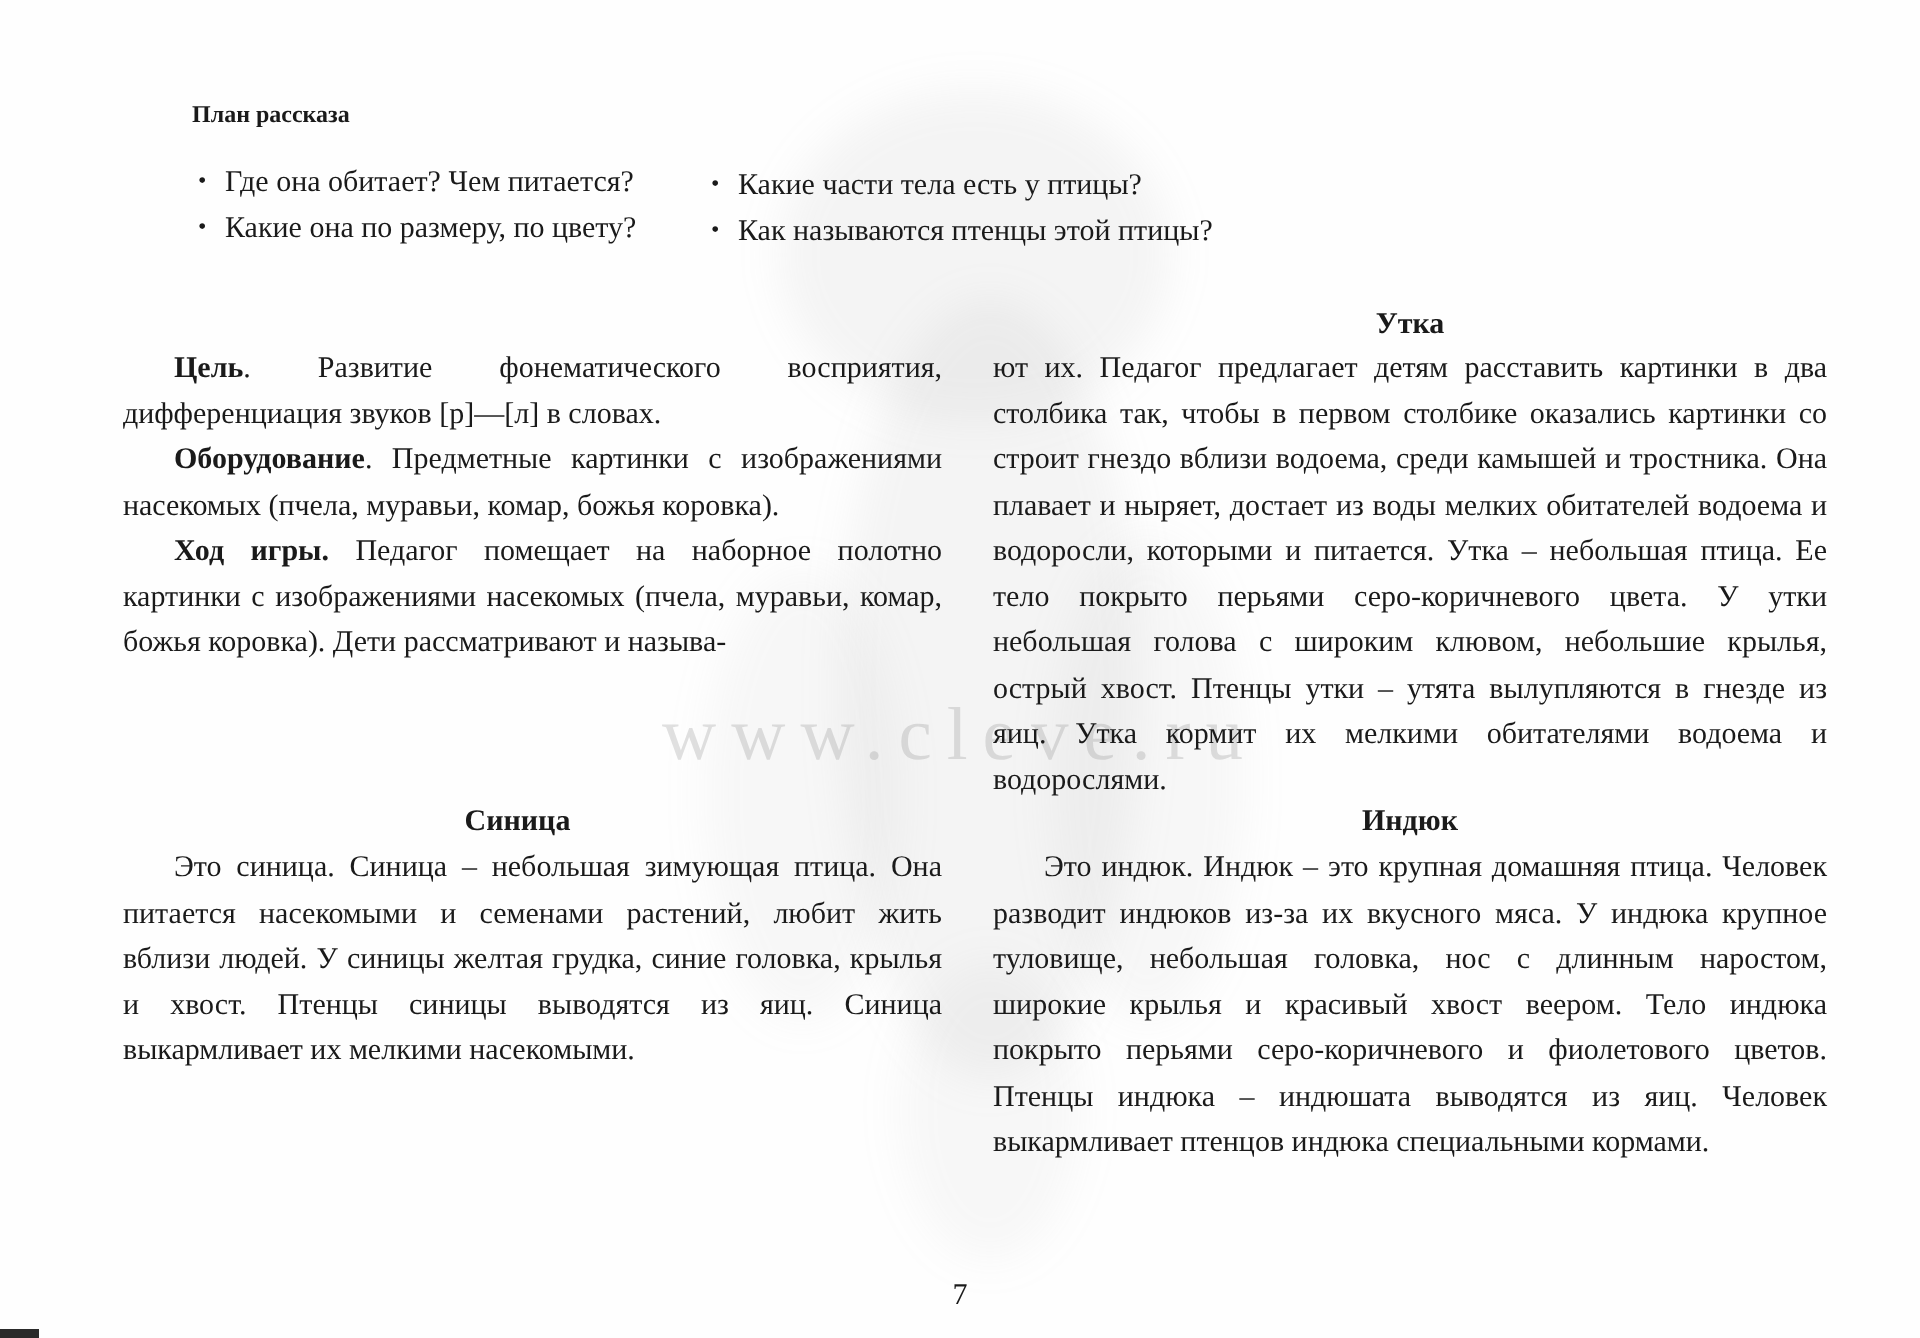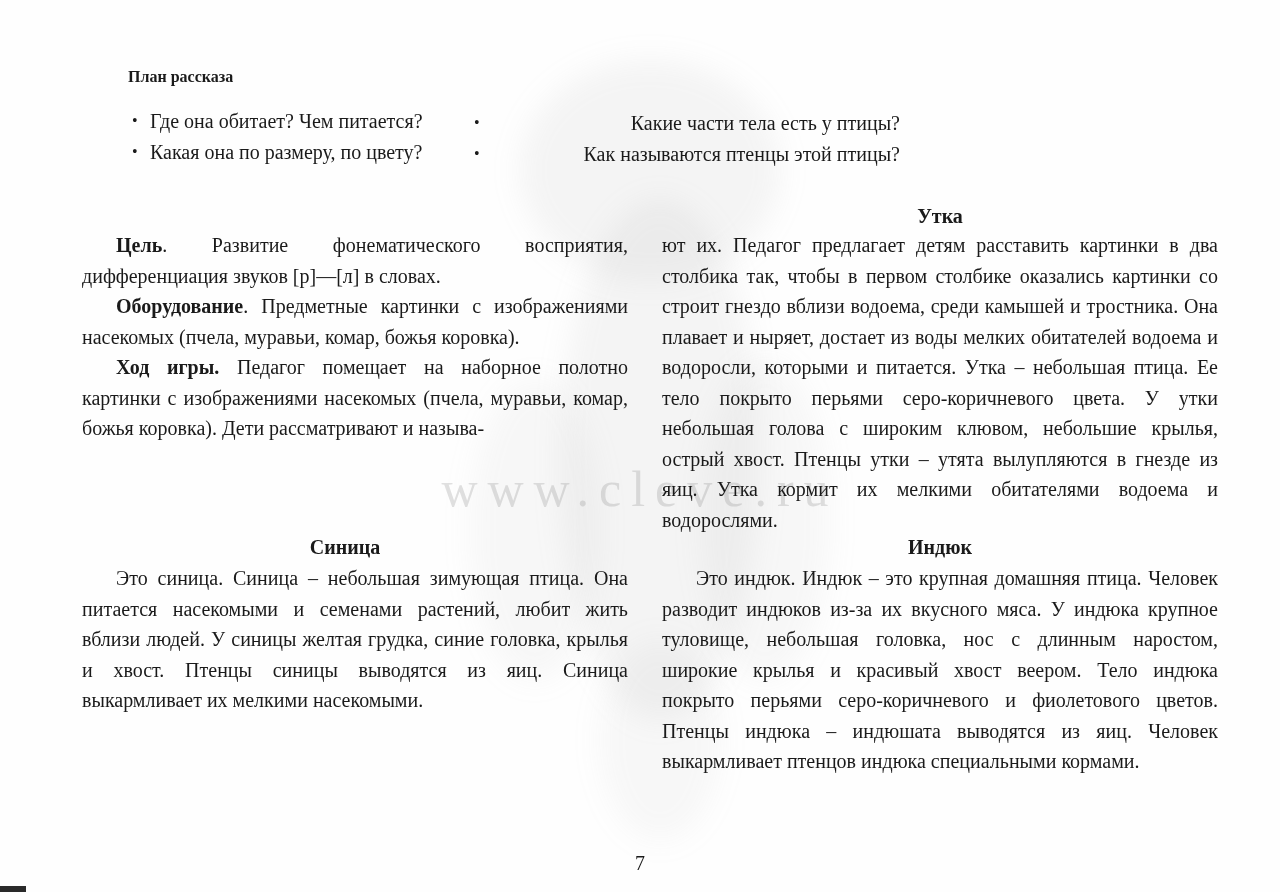--- a/index.html
+++ b/index.html
@@ -68,21 +68,21 @@
     top: 68px;
     font-weight: bold;
     font-size: 16px;
   }
   .plan-col {
     position: absolute;
     font-size: 20px;
     line-height: 31px;
   }
   .plan-col.left { left: 128px; top: 106px; width: 360px; }
-  .plan-col.right { left: 470px; top: 108px; width: 430px; text-align: right; }
+  .plan-col.right { left: 470px; top: 108px; width: 430px; }
   .plan-item {
     position: relative;
     padding-left: 22px;
     white-space: nowrap;
   }
   .plan-item::before {
     content: "\2022";
     position: absolute;
     left: 4px;
     top: -1px;
@@ -147,21 +147,21 @@
     <div class="wm-blob wm-b5"></div>
     <div class="wm-text">www.cleve.ru</div>
   </div>
 
   <div class="content">
 
     <div class="plan-title">План рассказа</div>
 
     <div class="plan-col left" id="plan-left">
         <div class="plan-item">Где она обитает? Чем питается?</div>
-        <div class="plan-item">Какая она по размеру, по цвету?</div>
+        <div class="plan-item">Какие она по размеру, по цвету?</div>
       </div>
     <div class="plan-col right" id="plan-right">
         <div class="plan-item">Какие части тела есть у птицы?</div>
         <div class="plan-item">Как называются птенцы этой птицы?</div>
       </div>
 
     <div class="heading" id="h-utka">Утка</div>
     <div class="heading" id="h-sinica">Синица</div>
     <div class="heading" id="h-indyuk">Индюк</div>
 

